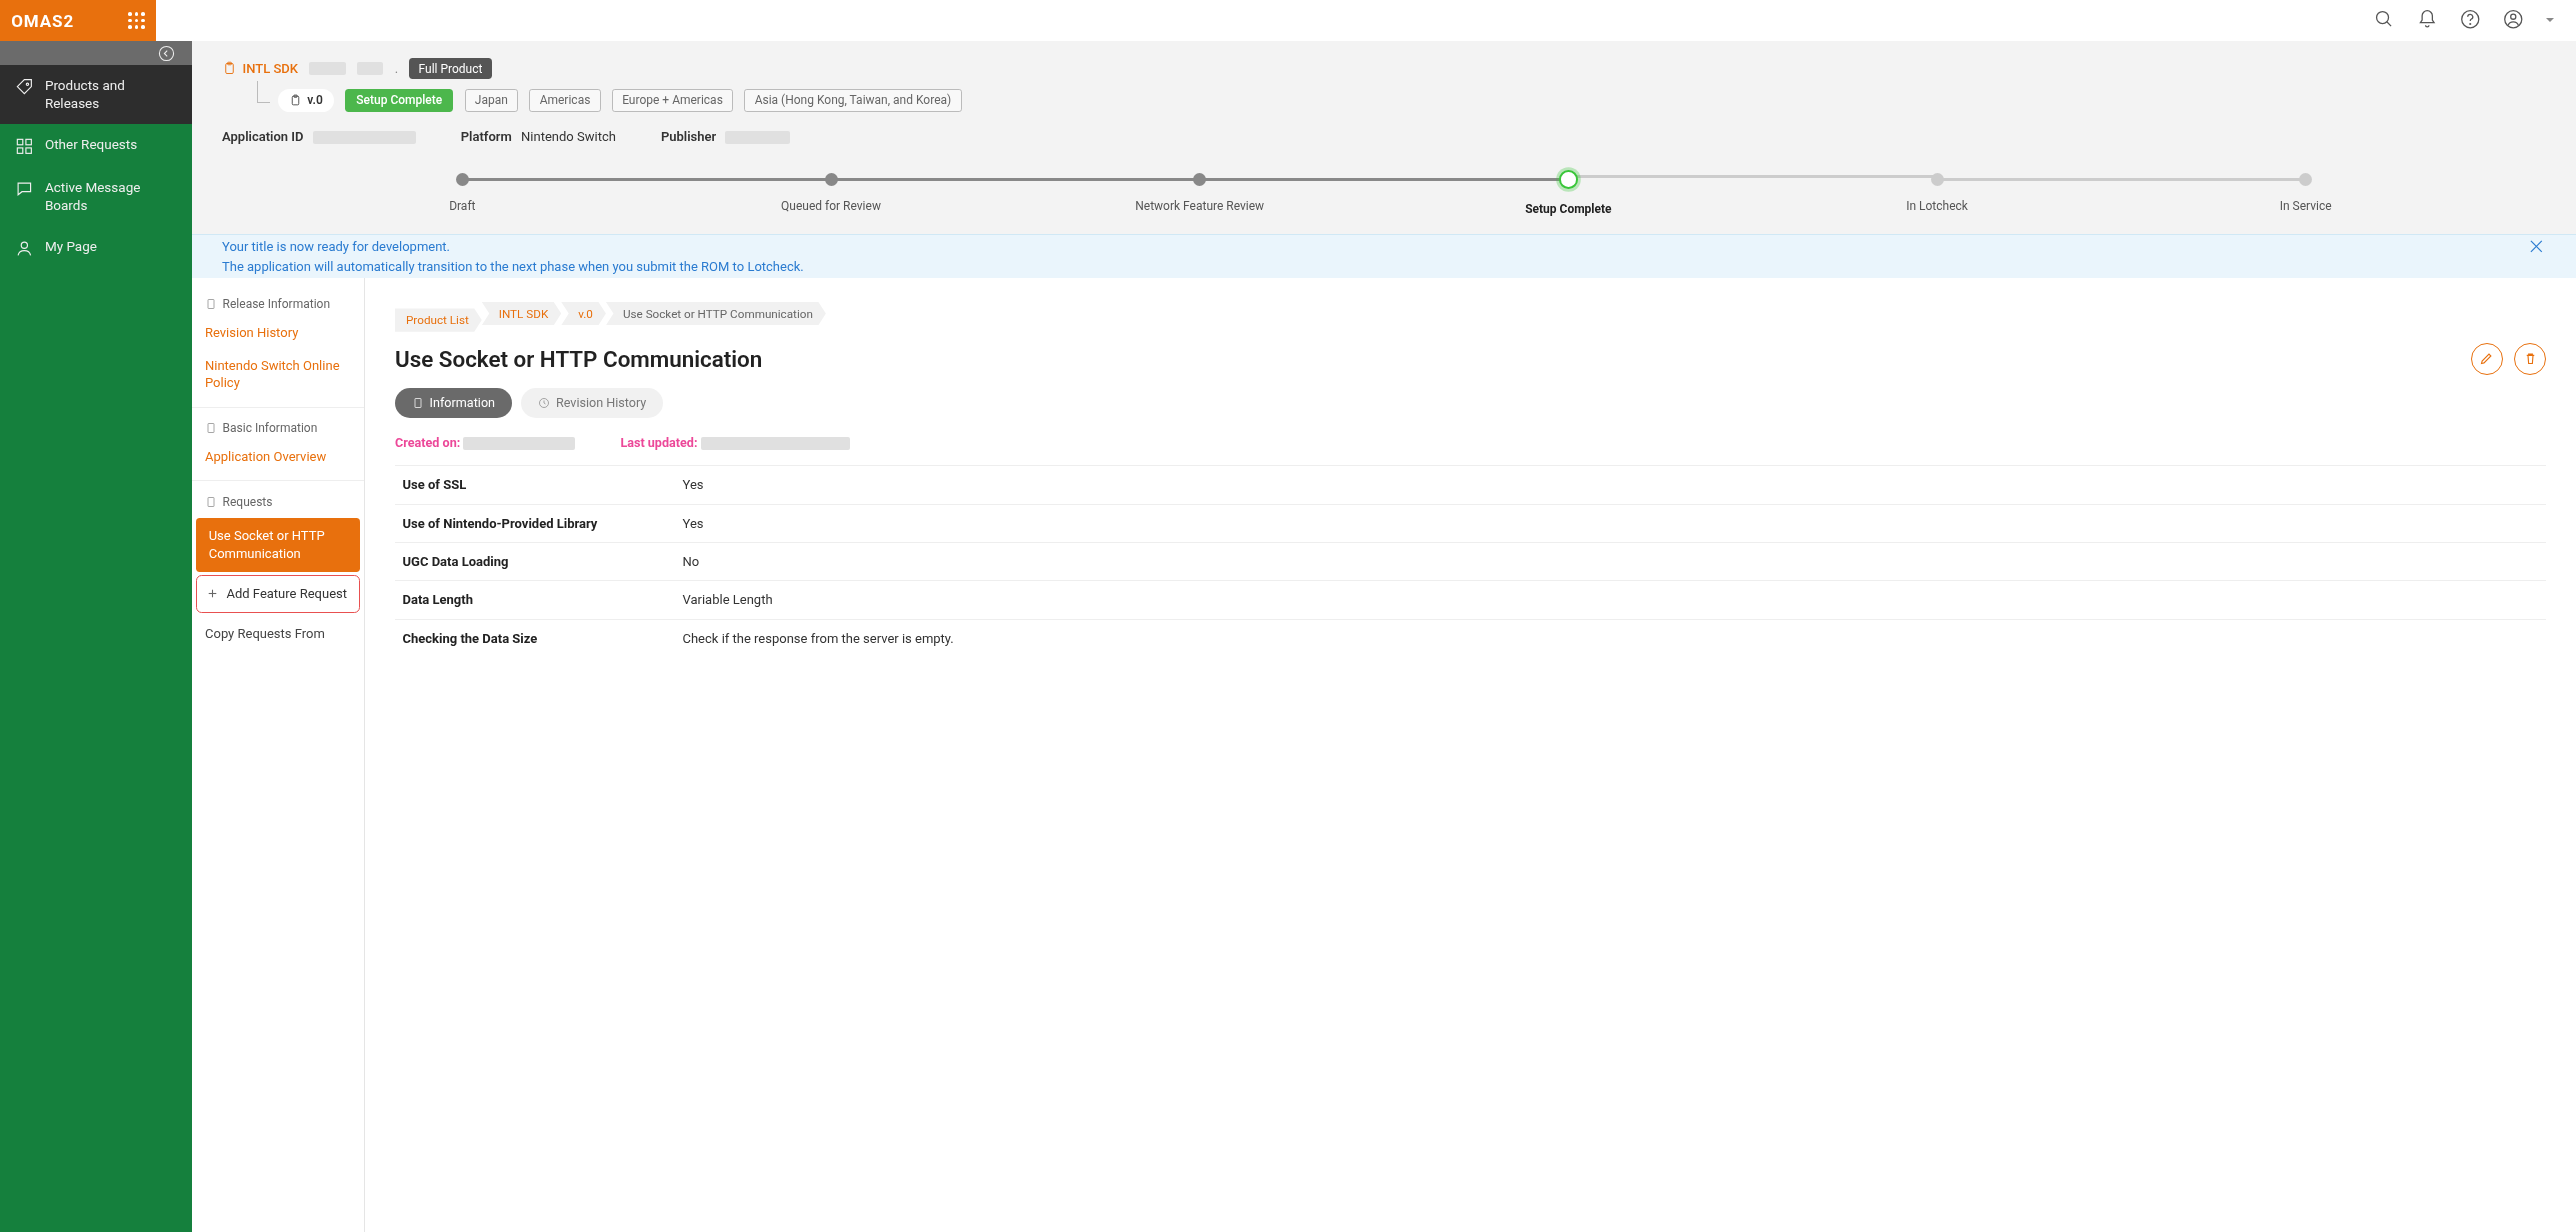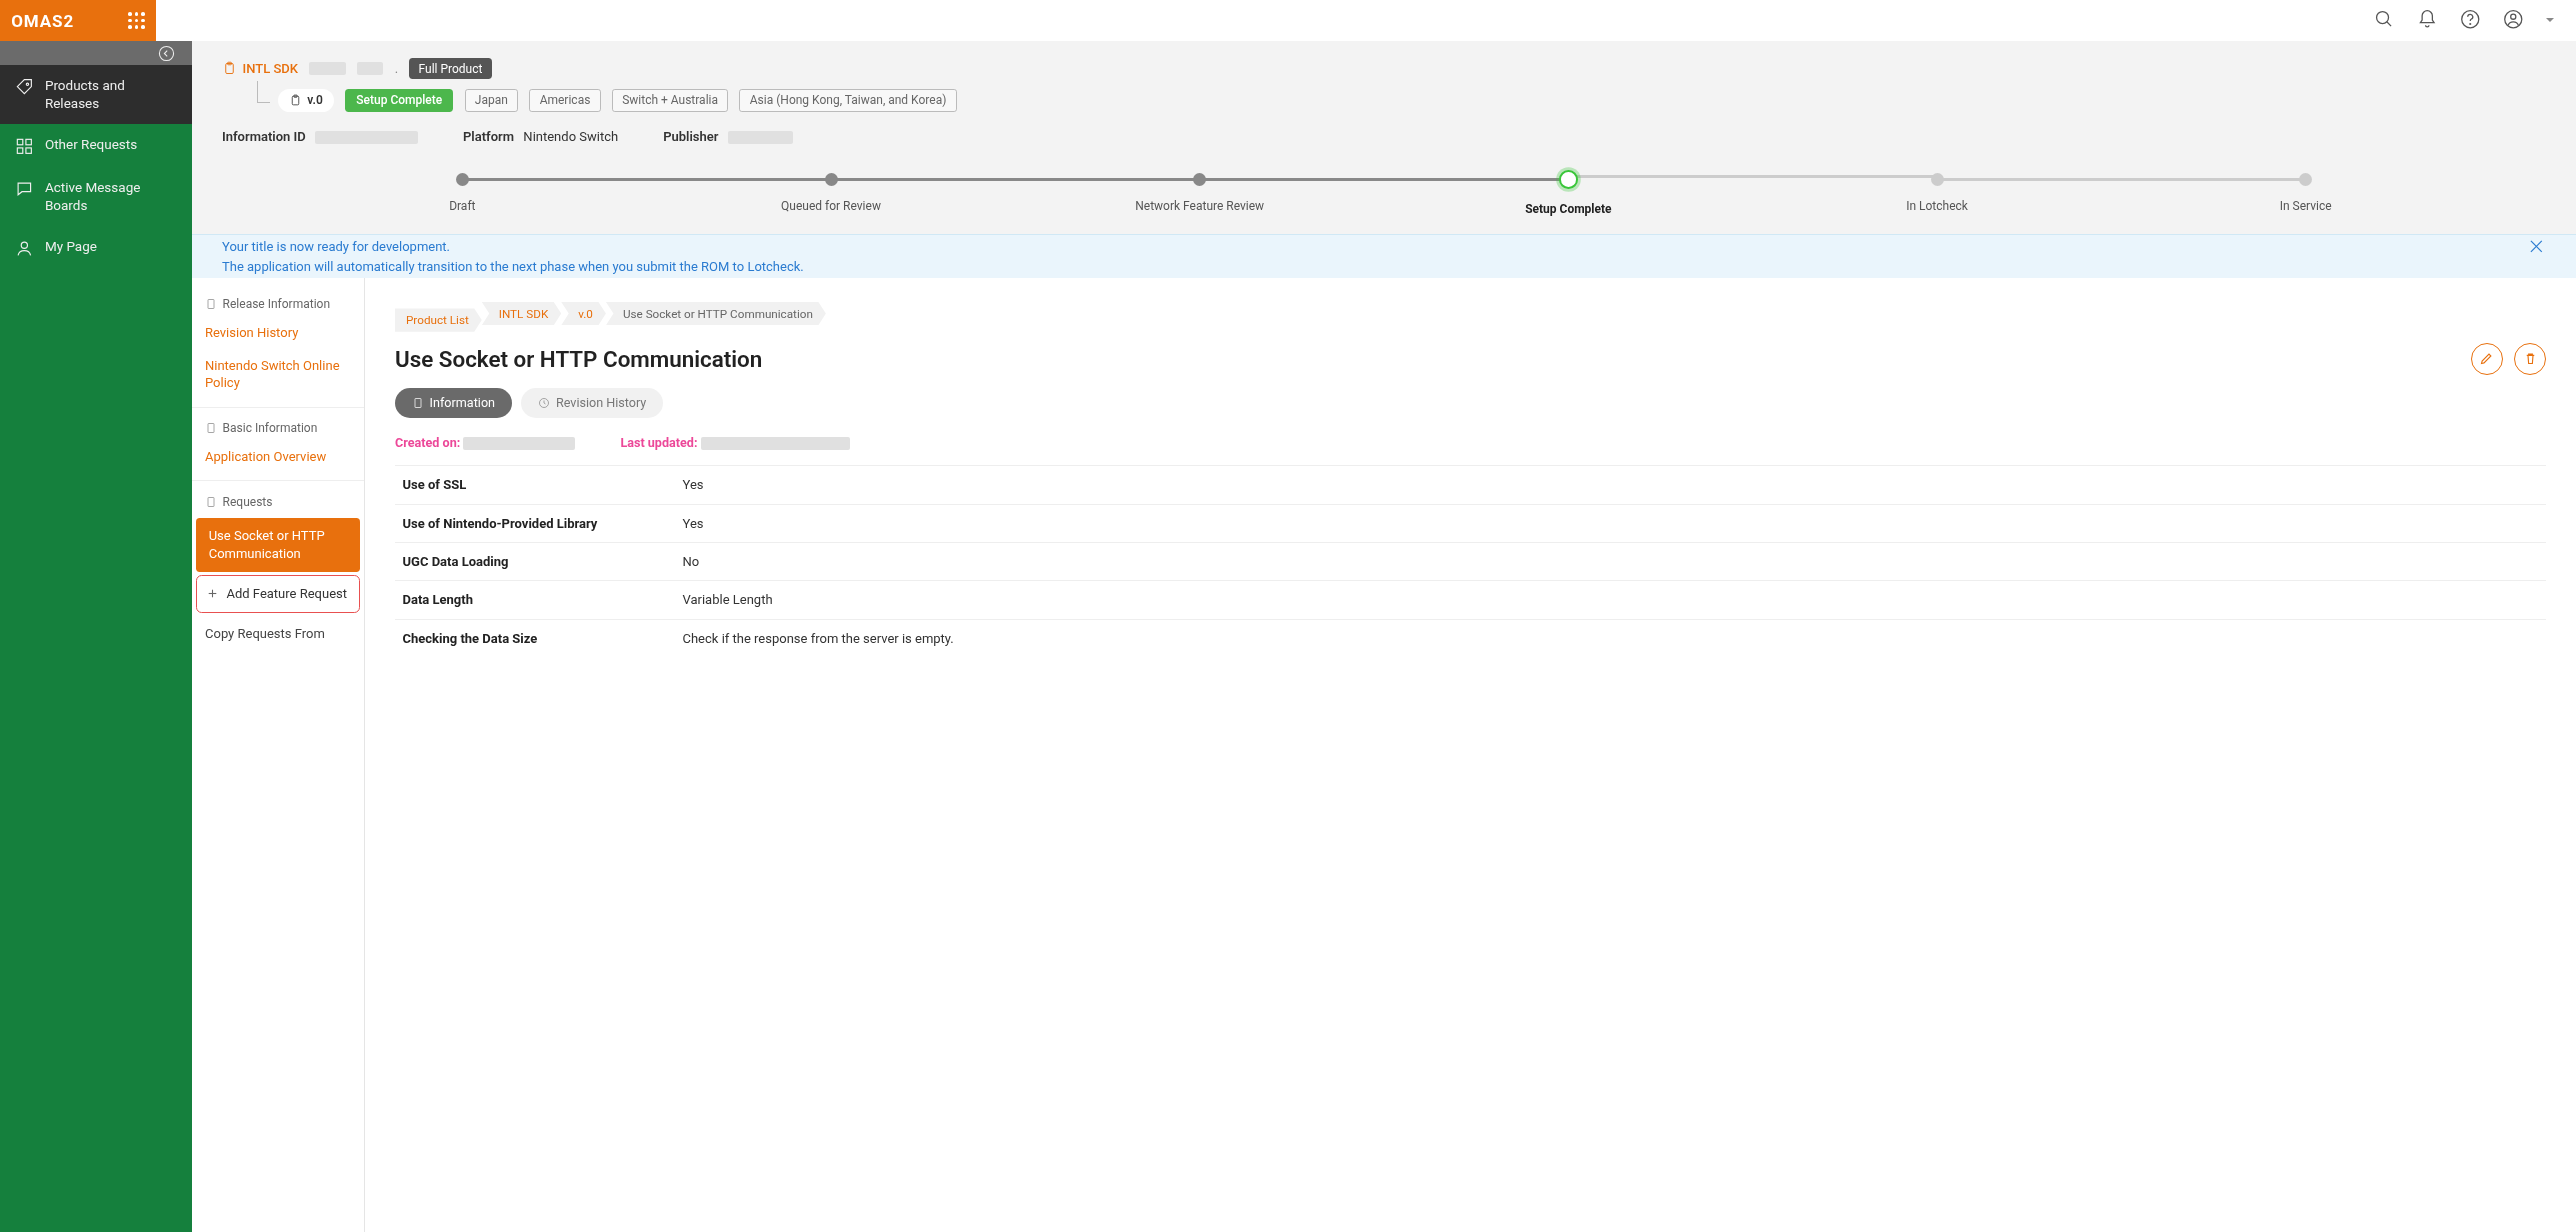--- a/index.html
+++ b/index.html
@@ -181,25 +181,25 @@
         <span class="ver-badge">
           <svg viewBox="0 0 24 24">
               <rect x="6" y="4" width="12" height="16" rx="2"></rect>
               <rect x="9" y="2" width="6" height="4" rx="1"></rect>
             </svg>
           <span>v.0</span>
         </span>
         <span class="stat-green">Setup Complete</span>
         <span class="region">Japan</span>
         <span class="region">Americas</span>
-        <span class="region">Switch + Australia</span>
+        <span class="region">Europe + Americas</span>
         <span class="region">Asia (Hong Kong, Taiwan, and Korea)</span>
       </div>
       <div class="meta-row">
-        <span><b>Information ID</b><span class="redact" style="width:103px;display:inline-block;vertical-align:middle"></span></span>
+        <span><b>Application ID</b><span class="redact" style="width:103px;display:inline-block;vertical-align:middle"></span></span>
         <span><b>Platform</b><span>Nintendo Switch</span></span>
         <span><b>Publisher</b><span class="redact" style="width:65px;display:inline-block;vertical-align:middle"></span></span>
       </div>
       <div class="progress">
         <div class="p-step">
             <div class="p-dot done"></div>
             <div class="p-line"></div>
             <div class="p-label">Draft</div>
           </div>
         <div class="p-step">

